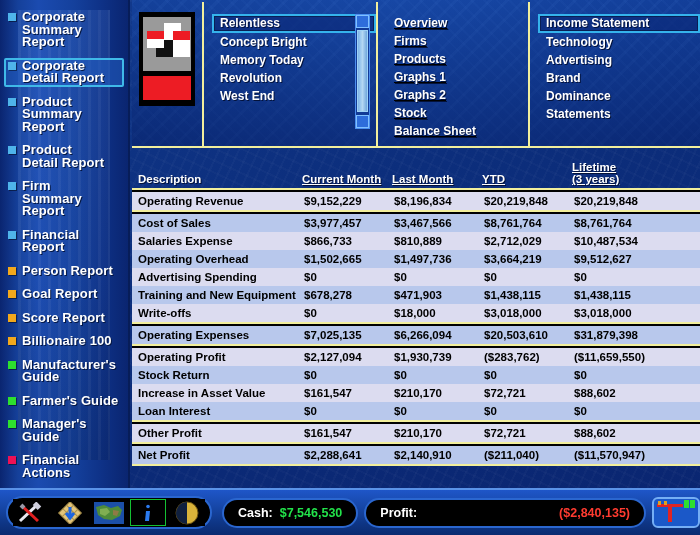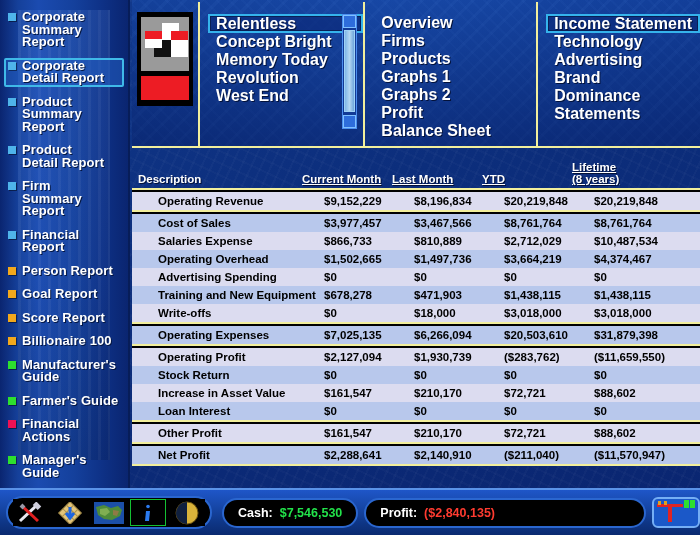--- a/index.html
+++ b/index.html
@@ -75,63 +75,63 @@
     display:flex; flex-direction:column; align-items:center; padding:3px 0;
   }
   .logo-top { width:48px; height:54px; background:#9a9a9a; position:relative; overflow:hidden; }
   .cube { position:absolute; width:17px; height:17px; }
   .cube .t { position:absolute; left:0; top:0; width:100%; height:50%; }
   .cube .b { position:absolute; left:0; bottom:0; width:100%; height:50%; }
   .logo-bot { width:48px; height:24px; background:#ed1c24; margin-top:5px; }
 
   .menupanel { padding:14px 0 0 12px; position:relative; }
   .menu-item {
-    color:#fff; font-size:16px; font-weight:bold; line-height:18px;
+    color:#fff; font-size:12px; font-weight:bold; line-height:18px;
     text-shadow:1px 1px 0 #03123a; white-space:nowrap; cursor:pointer;
     padding:0 4px; display:block;
   }
   .menu-item.sel {
     border:2px solid #35b3ec;
     padding:0 6px; margin-left:-4px;
     line-height:15px;
     background:rgba(10,40,120,0.65);
     box-shadow:inset 0 0 0 1px rgba(0,0,0,0.35);
   }
   #firmspanel { width:172px; }
   #scroll {
     position:absolute; right:6px; top:14px; width:15px; height:115px;
     background:#123a96; border:1px solid #4c8ff0;
   }
   .sb-btn { width:13px; height:13px; background:#2e6ddb; border:1px solid #7fc0ff; }
   #sb-up { position:absolute; left:0; top:0; }
   #sb-dn { position:absolute; left:0; bottom:0; }
   #sb-thumb { position:absolute; left:1px; top:15px; width:11px; height:82px;
               background:linear-gradient(90deg,#7fb6e8,#b3d7f2 50%,#6fa6dc); border:1px solid #9fd2f5;}
-  #navpanel { width:180px; }
+  #navpanel { width:150px;text-decoration:underline; }
   #detailpanel { width:auto; flex:1; }
 
   
   #table { position:absolute; left:132px; top:150px; right:0; height:338px; }
   .thead {
     display:flex; height:40px; align-items:flex-end; padding-bottom:3px;
     color:#fff; font-size:11.5px; font-weight:bold; text-shadow:1px 1px 0 #03123a;
     border-bottom:2px solid #f2ef9c;
   }
   .thead .c0 { width:170px; padding-left:6px; }
   .thead .cn { width:90px; text-align:left;text-decoration:underline; }
   .thead .cw { line-height:12px; }
 
   .grid { border-top:2px solid #000; }
   .rowgroup { border-bottom:2px solid #f2ef9c; }
   .rowgroup + .rowgroup { border-top:2px solid #000; }
   .trow { display:flex; height:18px; align-items:center;
           color:#000; font-size:11.5px; font-weight:bold; }
   .trow.alt0 { background:#dcdcf0; }
   .trow.alt1 { background:#b8c8ec; }
-  .trow .c0 { width:172px; padding-left:6px; white-space:nowrap;margin-left:20px; }
+  .trow .c0 { width:172px; padding-left:6px; white-space:nowrap; }
   .trow .cn { width:90px; text-align:left; }
 
   
   #ellipse {
     position:absolute; left:297px; top:345px; width:84px; height:22px;
     border:3px solid #1a9a32; border-radius:50%;
     pointer-events:none;
   }
   #cursor { position:absolute; left:340px; top:360px; width:40px; height:34px; pointer-events:none; }
 
@@ -149,21 +149,21 @@
   }
   .tbtn { width:36px; height:27px; background:#000; display:flex;
           align-items:center; justify-content:center; cursor:pointer; }
   .tbtn.greenbox { border:1px solid #14c032; }
   .pill {
     height:30px; background:#000; border-radius:16px; border:2px solid #2a66cf;
     display:flex; align-items:center; padding:0 14px; gap:7px;
     color:#fff; font-size:12.5px; font-weight:bold;
   }
   #cashpill { margin-left:10px; }
-  #profitpill { margin-left:6px; flex:1; justify-content:flex-start; }
+  #profitpill { margin-left:6px; flex:1; justify-content:space-between; }
   .money-green { color:#22e24a; }
   .money-red { color:#ff3b30; }
   #speedbox {
     margin-left:6px; width:48px; height:31px; background:#1b58c8;
     border:2px solid #75aef5; border-radius:6px; position:relative;
   }
   #datebox {
     margin-left:5px; margin-right:6px; height:31px; background:#fff;
     border:2px solid #b9d6f7; border-radius:5px;
     display:flex; align-items:center; padding:0 5px; gap:5px;
@@ -226,26 +226,26 @@
       <div class="side-item">
         <span class="bullet" style="background: rgb(46, 224, 46);"></span>
         <span class="side-label">Manufacturer's
 Guide</span>
       </div>
       <div class="side-item">
         <span class="bullet" style="background: rgb(46, 224, 46);"></span>
         <span class="side-label">Farmer's Guide</span>
       </div>
       <div class="side-item">
+        <span class="bullet" style="background: rgb(46, 224, 46);"></span>
+        <span class="side-label">Manager's Guide</span>
+      </div>
+      <div class="side-item">
         <span class="bullet" style="background: rgb(238, 17, 85);"></span>
         <span class="side-label">Financial Actions</span>
-      </div>
-      <div class="side-item">
-        <span class="bullet" style="background: rgb(46, 224, 46);"></span>
-        <span class="side-label">Manager's Guide</span>
       </div>
       <div class="side-item">
         <span class="bullet" style="background: rgb(230, 215, 42);"></span>
         <span class="side-label">Stock Exchange</span>
       </div>
     </div>
 
   <div id="topbar">
 
     <div id="logopanel">
@@ -303,21 +303,21 @@
 
     <div class="vsep"></div>
 
     <div class="menupanel" id="navpanel">
       <div id="nav-list">
           <div class="menu-item">Overview</div>
           <div class="menu-item">Firms</div>
           <div class="menu-item">Products</div>
           <div class="menu-item">Graphs 1</div>
           <div class="menu-item">Graphs 2</div>
-          <div class="menu-item">Profit</div>
+          <div class="menu-item">Stock</div>
           <div class="menu-item">Balance Sheet</div>
         </div>
     </div>
 
     <div class="vsep"></div>
 
     <div class="menupanel" id="detailpanel">
       <div id="detail-list">
           <div class="menu-item sel">Income Statement</div>
           <div class="menu-item">Technology</div>
@@ -338,21 +338,21 @@
           <div>Current Month</div>
         </div>
       <div class="cn">
           <div>Last Month</div>
         </div>
       <div class="cn">
           <div>YTD</div>
         </div>
       <div class="cn cw">
           <div>Lifetime</div>
-          <div>(8 years)</div>
+          <div>(3 years)</div>
         </div>
     </div>
     <div class="grid" id="tbody">
         <div class="rowgroup">
           <div class="trow alt0">
             <div class="c0">Operating Revenue</div>
             <div class="cn">$9,152,229</div>
             <div class="cn">$8,196,834</div>
             <div class="cn">$20,219,848</div>
             <div class="cn">$20,219,848</div>
@@ -371,21 +371,21 @@
             <div class="cn">$866,733</div>
             <div class="cn">$810,889</div>
             <div class="cn">$2,712,029</div>
             <div class="cn">$10,487,534</div>
           </div>
           <div class="trow alt1">
             <div class="c0">Operating Overhead</div>
             <div class="cn">$1,502,665</div>
             <div class="cn">$1,497,736</div>
             <div class="cn">$3,664,219</div>
-            <div class="cn">$4,374,467</div>
+            <div class="cn">$9,512,627</div>
           </div>
           <div class="trow alt0">
             <div class="c0">Advertising Spending</div>
             <div class="cn">$0</div>
             <div class="cn">$0</div>
             <div class="cn">$0</div>
             <div class="cn">$0</div>
           </div>
           <div class="trow alt1">
             <div class="c0">Training and New Equipment</div>

